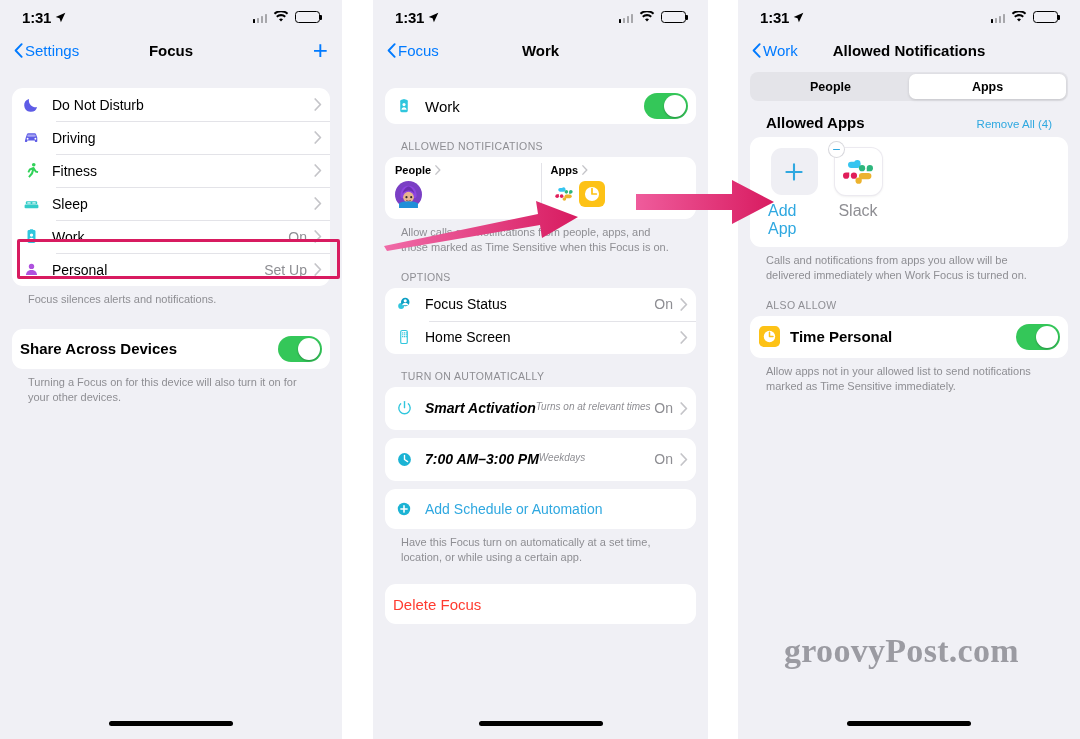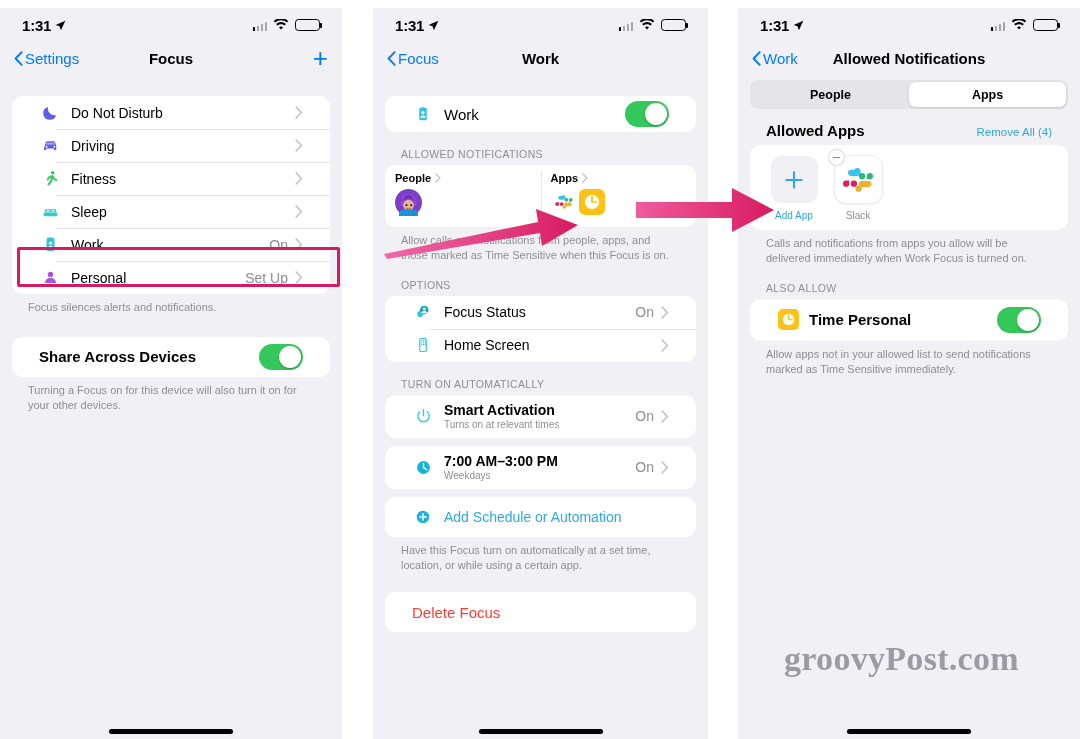--- a/index.html
+++ b/index.html
@@ -2,21 +2,21 @@
 <html><head>
 <meta charset="utf-8">
 <style>
   * { box-sizing: border-box; margin: 0; padding: 0; }
   html, body {
     width: 1080px; height: 739px;
     background: #ffffff;
     font-family: "Liberation Sans", sans-serif;
     overflow: hidden;
   }
-  #root { position: relative; width: 1080px; height: 673px; background:#ffffff;margin-top:8px; }
+  #root { position: relative; width: 1080px; height: 673px; background:#ffffff; }
 
   
   .phone {
     position: absolute;
     top: 0;
     background: #f0f0f5;
     overflow: hidden;
   }
   #phone1 { left: 0px;   width: 342px; height: 739px; }
   #phone2 { left: 373px; width: 335px; height: 739px; }
@@ -70,35 +70,35 @@
     font-weight: 300; cursor: pointer; z-index:2;
   }
 
   
   .content { padding: 0 12px; }
   .card {
     background: #ffffff; border-radius: 11px; overflow: hidden;
   }
   .row {
     display: flex; align-items: center; min-height: 33px;
-    padding: 0 27px; position: relative;
+    padding: 0 8px; position: relative;
   }
   .row + .row::before {
     content:""; position:absolute; left: 44px; right: 0; top: 0;
     height: 1px; background: #e3e3e8;
   }
   .row-icon {
     width: 22px; height: 22px; margin-right: 10px;
     display:flex; align-items:center; justify-content:center; flex-shrink:0;
   }
   .row-label { font-size: 14px; color: #000; }
   .row-label.blue { color: #2fa8e0; }
   .row-label.red  { color: #ff3b30; }
   .row-sub { font-size: 10px; color: #8e8e93; margin-top: 1px; }
-  .row-textwrap { display:flex; flex-direction:column; justify-content:center; }
+  .row-textwrap { display:flex; flex-direction:row; justify-content:center;font-style:italic; }
   .row-value { margin-left: auto; font-size: 14px; color: #8e8e93; }
   .chev-r { width: 8px; height: 13px; margin-left: 7px; flex-shrink:0; }
   .footnote {
     font-size: 11px; color: #8e8e93; line-height: 1.35;
     padding: 6px 16px 0 16px;
   }
   .sechead {
     font-size: 10.5px; color: #8e8e93; letter-spacing: 0.35px;
     padding: 16px 16px 5px 16px; text-transform: uppercase;
   }
@@ -152,21 +152,21 @@
     background:#fff; border-radius:11px; padding: 11px 0 9px 0;
     display:flex; gap: 12px; padding-left: 18px; min-height: 85px;
   }
   .appcell { width: 52px; display:flex; flex-direction:column; align-items:center; }
   .appbox {
     width: 47px; height: 47px; border-radius: 11px;
     display:flex; align-items:center; justify-content:center; position:relative;
   }
   .appbox.add { background:#efeff4; }
   .appbox.slack { background:#fff; box-shadow: 0 0 0 1px #eceaf0, 0 1px 3px rgba(0,0,0,.12); }
-  .appname { font-size: 10px; margin-top: 7px; color:#8e8e93; }
+  .appname { font-size: 16px; margin-top: 7px; color:#8e8e93; }
   .appname.blue { color:#2fa8e0; }
   .minus-badge {
     position:absolute; top:-6px; left:-6px; width:15px; height:15px;
     border-radius:50%; background:#fff; box-shadow:0 0 0 1px #d8d8dd;
     display:flex; align-items:center; justify-content:center;
   }
   .minus-badge span { display:block; width:7px; height:1.6px; background:#2fa8e0; border-radius:1px;}
 
   
   .home-ind {

